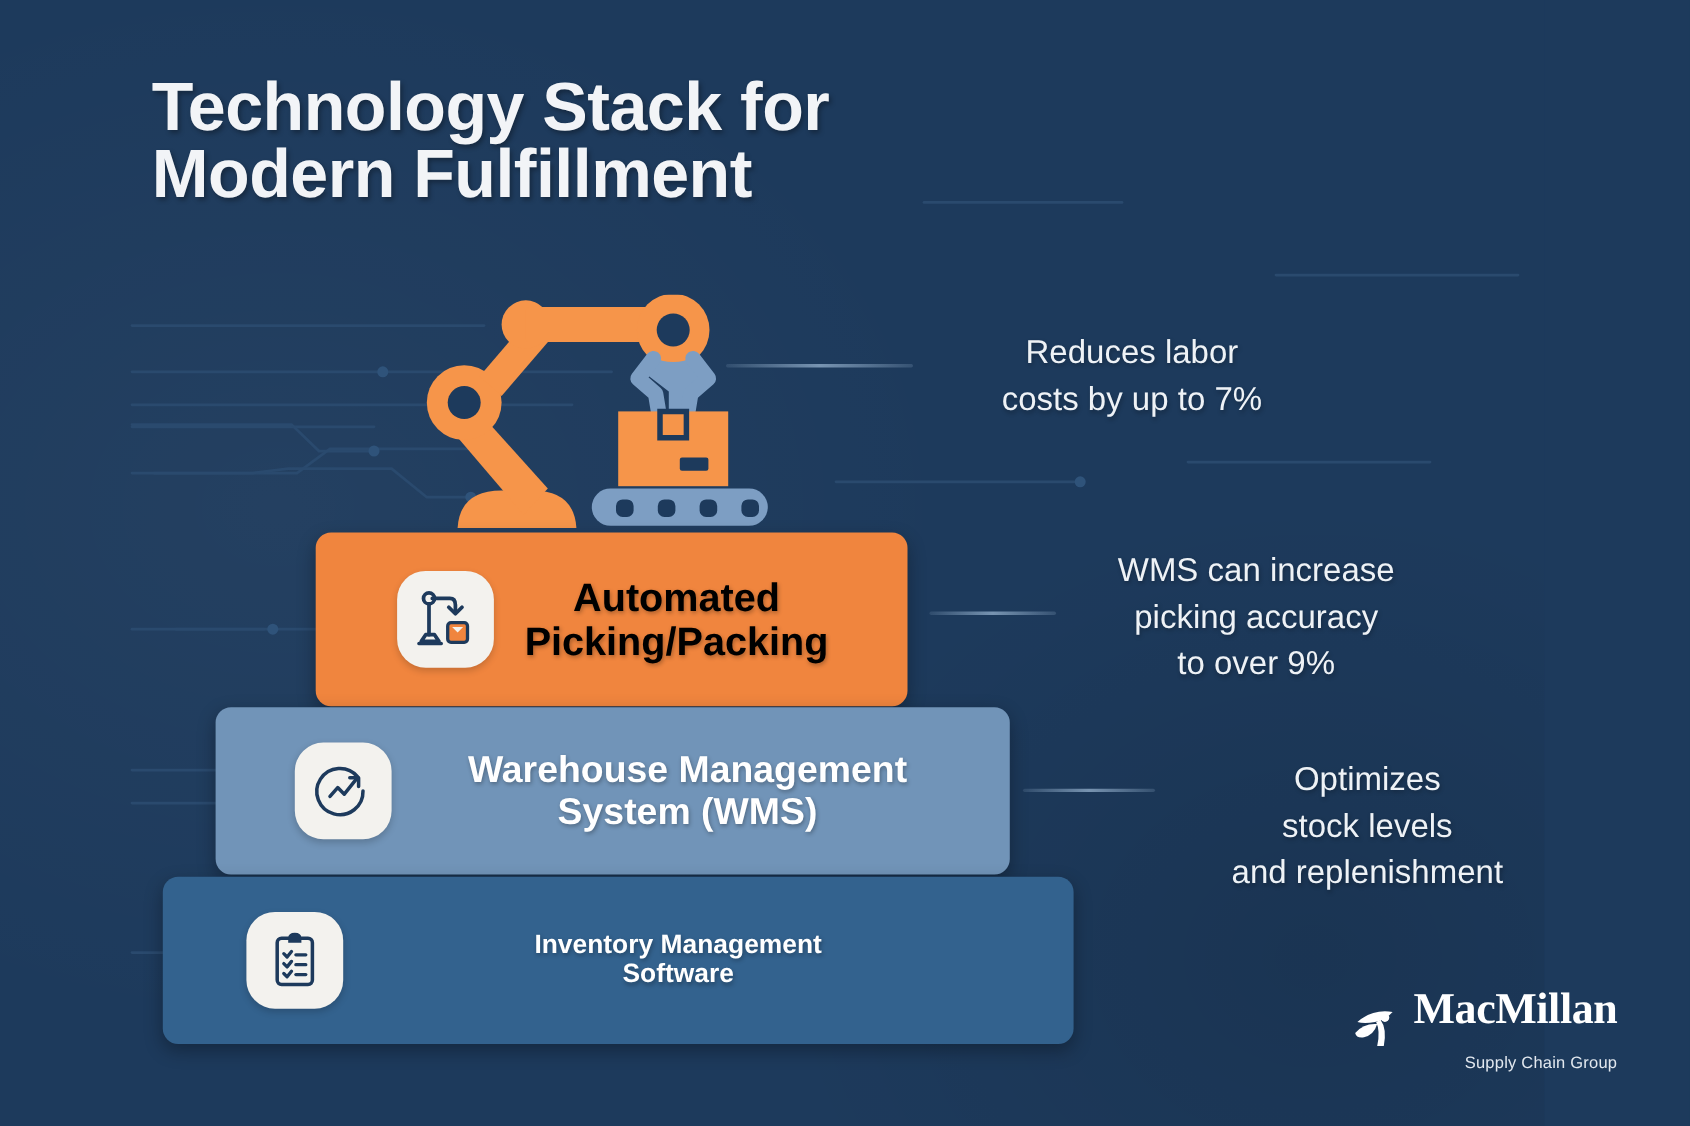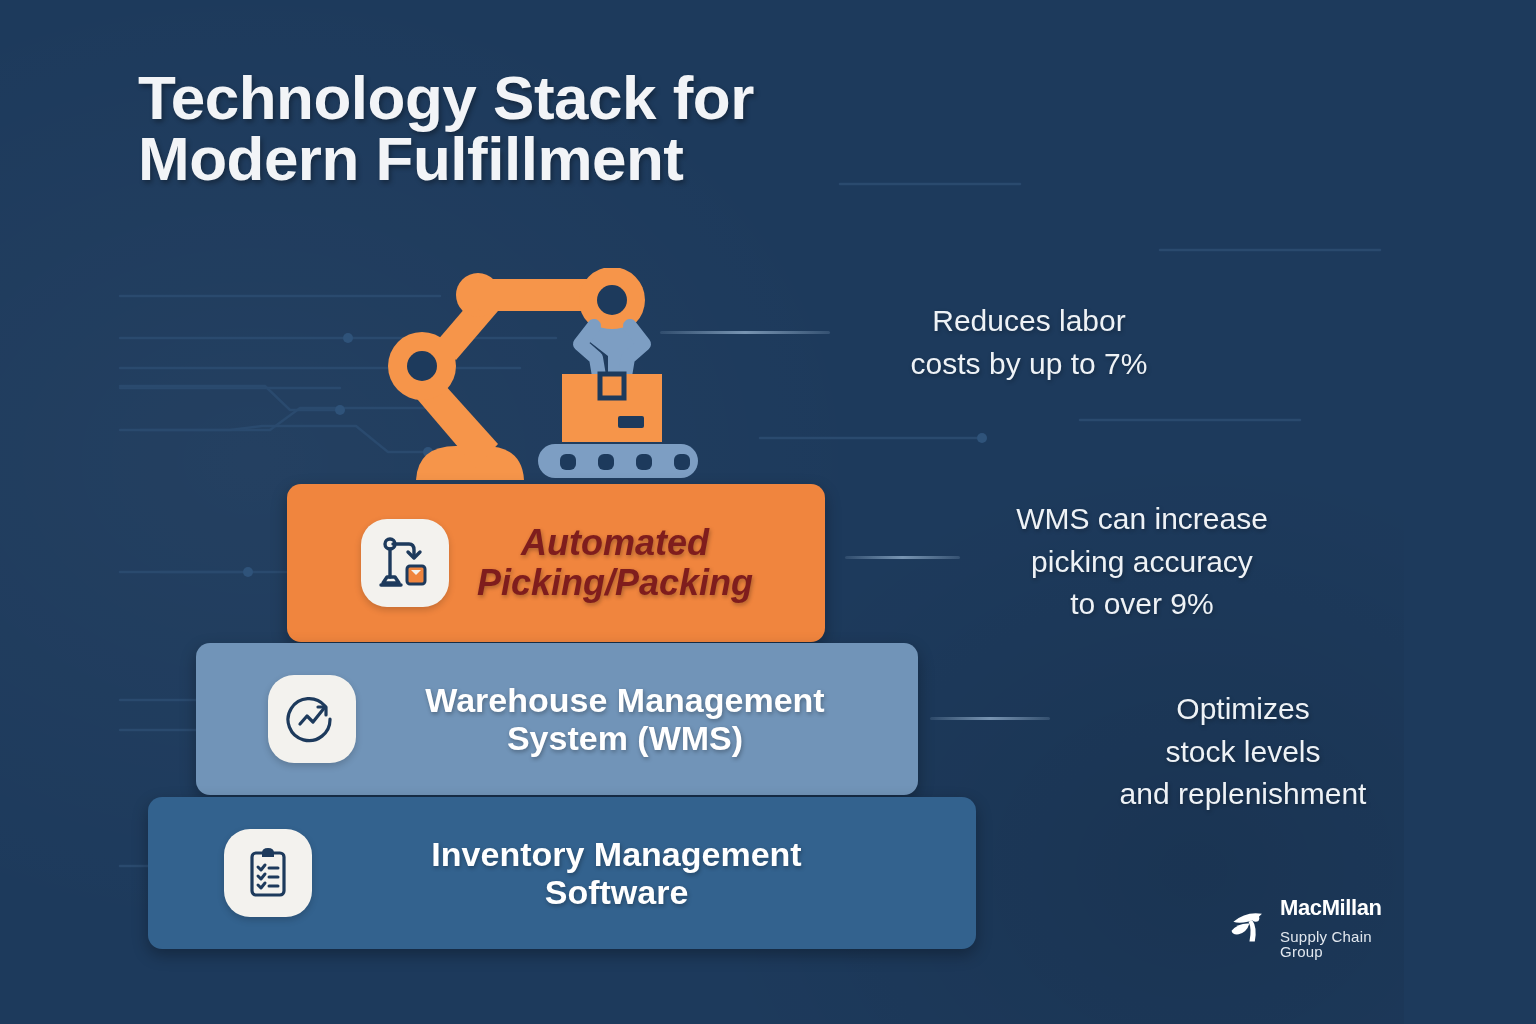--- a/index.html
+++ b/index.html
@@ -71,23 +71,23 @@
     flex:1 1 auto;
     text-align:center;
     color:#ffffff;
     font-size:35px;
     font-weight:bold;
     line-height:1.12;
     white-space:pre-line;
     text-shadow:1px 2px 4px rgba(0,0,0,0.30);
     padding-right:30px;
   }
-  #tier-top .tier-label { font-size:36px; color:#7f1d1d; padding-right:44px;font-style:italic; }
+  #tier-top .tier-label { font-size:36px; color:#000000; padding-right:44px; }
   #tier-mid .tier-label { font-size:34px; padding-right:24px; }
-  #tier-bottom .tier-label { font-size:34px; padding-right:55px; }
+  #tier-bottom .tier-label { font-size:24px; padding-right:55px; }
 
   
   .callout {
     position:absolute;
     color:#eef2f6;
     font-size:30px;
     line-height:1.42;
     white-space:pre-line;
     text-shadow:1px 2px 4px rgba(0,0,0,0.28);
     text-align:center;
@@ -106,26 +106,26 @@
   #conn-2 { left:845px; top:556px; width:115px; }
   #conn-3 { left:930px; top:717px; width:120px; }
 
   
   #logo {
     position:absolute; left:1228px; top:897px;
     display:flex; align-items:center; gap:11px;
   }
   #logo-text { display:flex; flex-direction:column; }
   #logo-name {
-    color:#ffffff; font-size:22px; font-weight:bold;
-    letter-spacing:-0.4px; line-height:1;
+    color:#ffffff; font-size:40px; font-weight:bold;
+    letter-spacing:-0.4px; line-height:1;font-family:Liberation Serif, serif;
   }
   #logo-tag {
     color:#e2e8ef; font-size:15px; line-height:1;
-    margin-top:10px; letter-spacing:0.2px;
+    margin-top:22px; letter-spacing:0.2px;text-align:right;
   }
 </style>
 </head>
 <body>
 
 <div id="stage">
 
   <svg id="circuits" viewBox="0 0 1536 1024" xmlns="http://www.w3.org/2000/svg">
     <g stroke="#2a4a6e" stroke-width="2.5" fill="none" stroke-linecap="round">
       <path d="M120 296 H440"></path>

